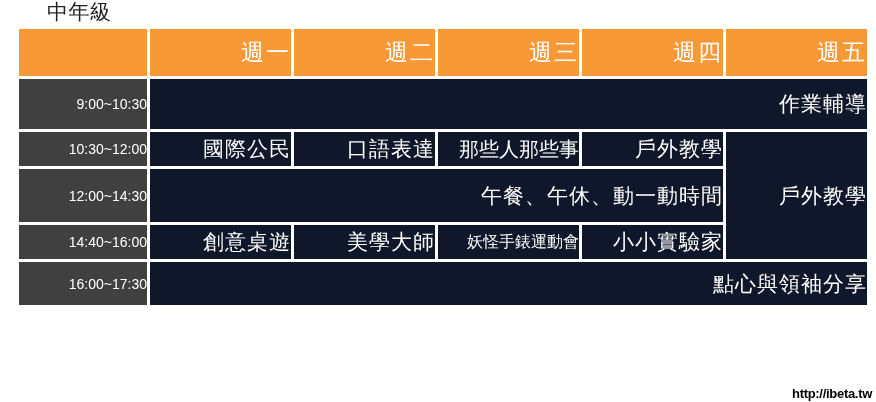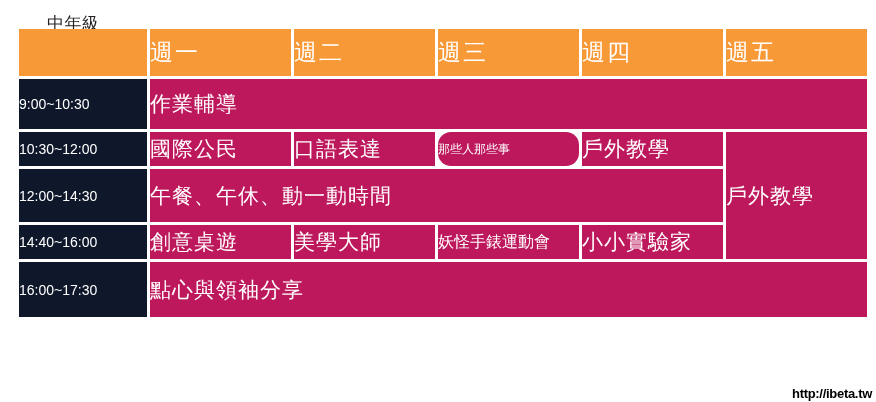--- a/index.html
+++ b/index.html
@@ -18,42 +18,42 @@
   #page-wrap {
     position: relative;
     width: 876px;
     height: 402px;
   }
 
   
   #grade-title {
     position: absolute;
     left: 47px;
-    top: 14px;
-    font-size: 17px;
+    top: 2px;
+    font-size: 21px;
     line-height: 20px;
     color: #231f20;
     letter-spacing: 0.5px;
     white-space: nowrap;
   }
 
   
   #schedule-table {
     position: absolute;
     left: 16px;
     top: 26px;
     width: 844px;
     border-collapse: separate;
     border-spacing: 3px;
     table-layout: fixed;
   }
 
   #schedule-table td {
     padding: 0;
-    text-align: left;
+    text-align: right;
     vertical-align: middle;
     color: #ffffff;
     font-weight: 400;
   }
 
   
   col.c-time { width: 128px; }
   col.c-day  { width: 141px; }
 
   
@@ -63,51 +63,50 @@
   }
   .hdr-day {
     background: #f89938;
     height: 47px;
     font-size: 23px;
     letter-spacing: 2px;
   }
 
   
   .time-cell {
-    background: #0f172a;
+    background: #404040;
     font-size: 14px;
     font-weight: bold;
     letter-spacing: 0px;
     white-space: nowrap;
   }
 
   
   .body-cell {
-    background: #be185d;
+    background: #0f172a;
     font-size: 21px;
     letter-spacing: 1px;
     white-space: nowrap;
     font-family: Liberation Serif, serif;
   }
   .body-cell.sm {
-    font-size: 12px;
+    font-size: 20px;
     letter-spacing: 0px;
-    border-radius: 13px;
   }
   .body-cell.xsm {
     font-size: 16px;
     letter-spacing: 0px;
     margin-left: 48px;
   }
 
   
   .r-tall  { height: 50px; }
   .r-mid   { height: 34px; }
   .r-lunch { height: 53px; }
-  .r-last  { height: 55px; }
+  .r-last  { height: 43px; }
 
   
   #watermark {
     position: absolute;
     right: 4px;
     bottom: 1px;
     font-size: 13px;
     font-weight: bold;
     color: #000000;
     letter-spacing: -0.3px;

